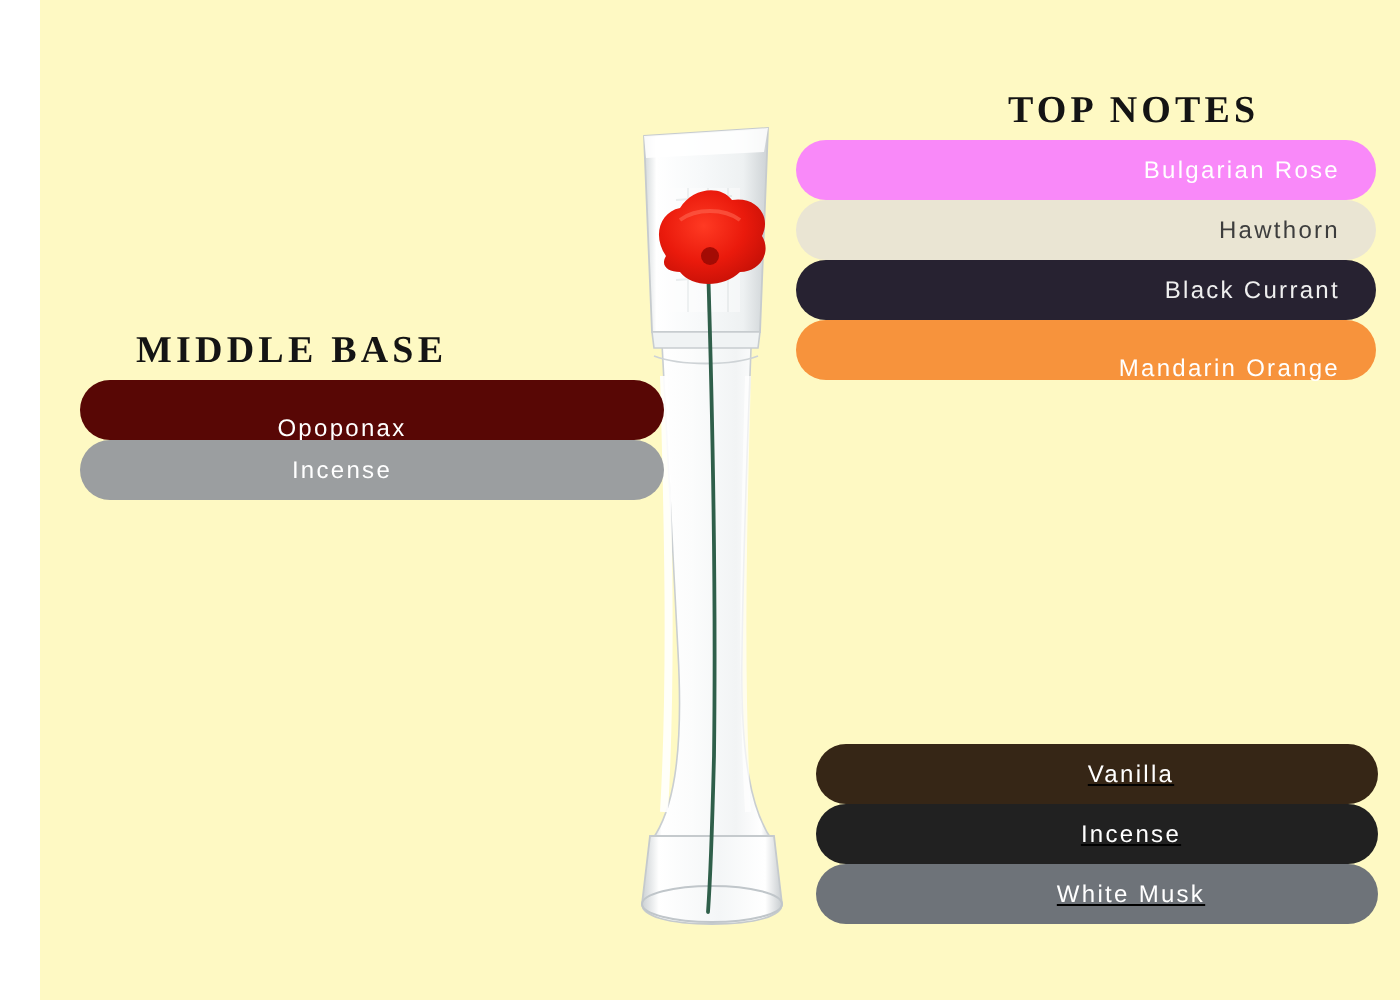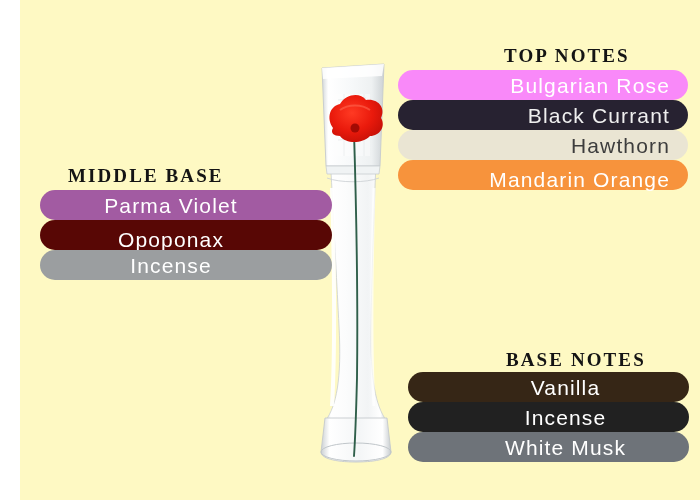--- a/index.html
+++ b/index.html
@@ -33,33 +33,33 @@
   #heading-base   { left: 486px; top: 349px; }
 
   
   .note-group {
     position: absolute;
     display: flex;
     flex-direction: column;
   }
   #group-top    { left: 378px; top: 70px;  width: 290px; z-index: 2; }
   #group-middle { left: 20px;  top: 190px; width: 292px; z-index: 5; }
-  #group-base   { left: 388px; top: 372px; width: 281px; z-index: 5; }
+  #group-base   { left: 388px; top: 372px; width: 281px; z-index: 5; text-decoration: underline; }
 
   .note-bar {
     height: 30px;
     border-radius: 15px;
     display: flex;
     align-items: center;
     justify-content: center;
     box-sizing: border-box;
   }
   .note-label {
     font-family: "Liberation Sans", sans-serif;
-    font-size: 21px;
+    font-size: 12px;
     letter-spacing: 1.15px;
     white-space: nowrap;
     line-height: 1;
   }
   
   #group-top .note-bar { justify-content: flex-end; padding-right: 18px; }
   
   #group-middle .note-bar { justify-content: center; padding-right: 30px; }
   
   #group-base .note-bar { justify-content: center; padding-left: 34px; }
@@ -79,46 +79,42 @@
 <body>
 
 <div id="stage" style="background: #fef9c3; margin-left: 20px;">
 
   <div class="section-heading" id="heading-top">TOP NOTES</div>
 
   <div class="note-group" id="group-top">
     <div class="note-bar" style="background-color: rgb(249, 137, 249);">
       <span class="note-label" style="color: rgb(255, 255, 255);">Bulgarian Rose</span>
     </div>
+    <div class="note-bar" style="background-color: rgb(234, 229, 211);">
+      <span class="note-label" style="color: rgb(61, 61, 61);">Hawthorn</span>
+    </div>
     <div class="note-bar" style="background-color: rgb(39, 34, 49);">
       <span class="note-label" style="color: rgb(239, 239, 239);">Black Currant</span>
     </div>
-    <div class="note-bar" style="background-color: rgb(234, 229, 211);">
-      <span class="note-label" style="color: rgb(61, 61, 61);">Hawthorn</span>
-    </div>
     <div class="note-bar" style="background-color: rgb(247, 147, 60); align-items: flex-end;">
       <span class="note-label" style="color: rgb(255, 255, 255);">Mandarin Orange</span>
     </div>
   </div>
 
   <div class="section-heading" id="heading-middle">MIDDLE BASE</div>
 
   <div class="note-group" id="group-middle">
-    <div class="note-bar" style="background-color: rgb(162, 91, 162);">
-      <span class="note-label" style="color: rgb(255, 255, 255);">Parma Violet</span>
-    </div>
     <div class="note-bar" style="background-color: rgb(88, 7, 5); align-items: flex-end;">
       <span class="note-label" style="color: rgb(255, 255, 255);">Opoponax</span>
     </div>
     <div class="note-bar" style="background-color: rgb(155, 158, 160);">
       <span class="note-label" style="color: rgb(255, 255, 255);">Incense</span>
     </div>
   </div>
 
-  <div class="section-heading" id="heading-base">BASE NOTES</div>
 
   <div class="note-group" id="group-base">
     <div class="note-bar" style="background-color: rgb(54, 38, 22);">
       <span class="note-label" style="color: rgb(255, 255, 255);">Vanilla</span>
     </div>
     <div class="note-bar" style="background-color: rgb(33, 33, 33);">
       <span class="note-label" style="color: rgb(255, 255, 255);">Incense</span>
     </div>
     <div class="note-bar" style="background-color: rgb(110, 115, 121);">
       <span class="note-label" style="color: rgb(255, 255, 255);">White Musk</span>

